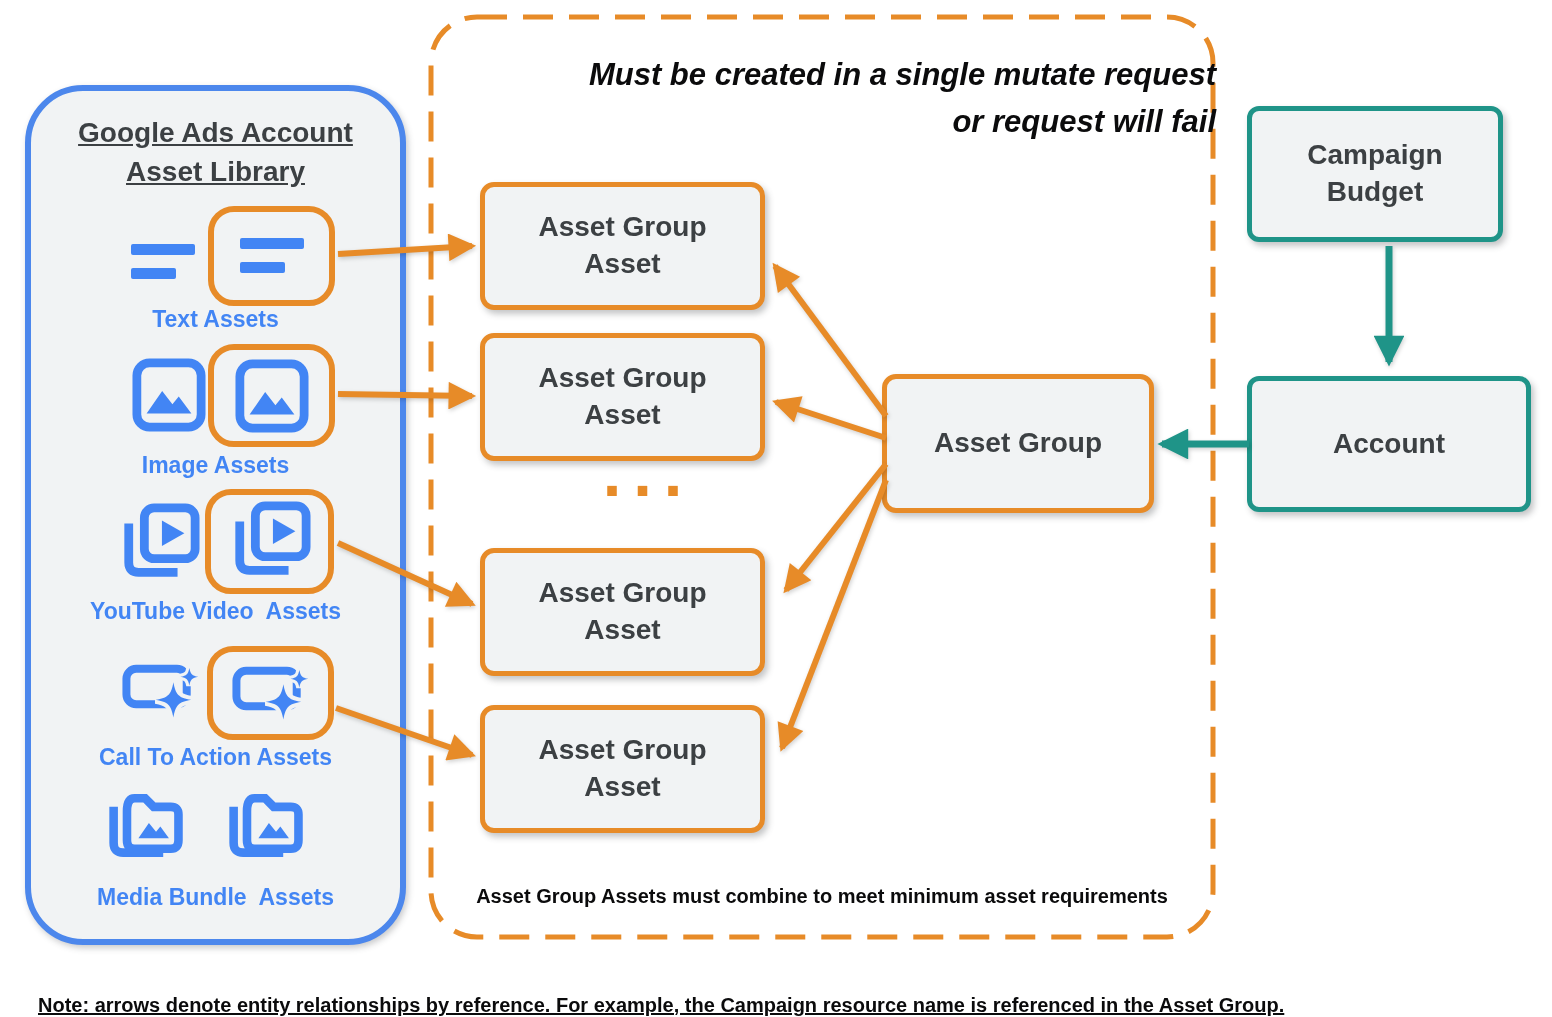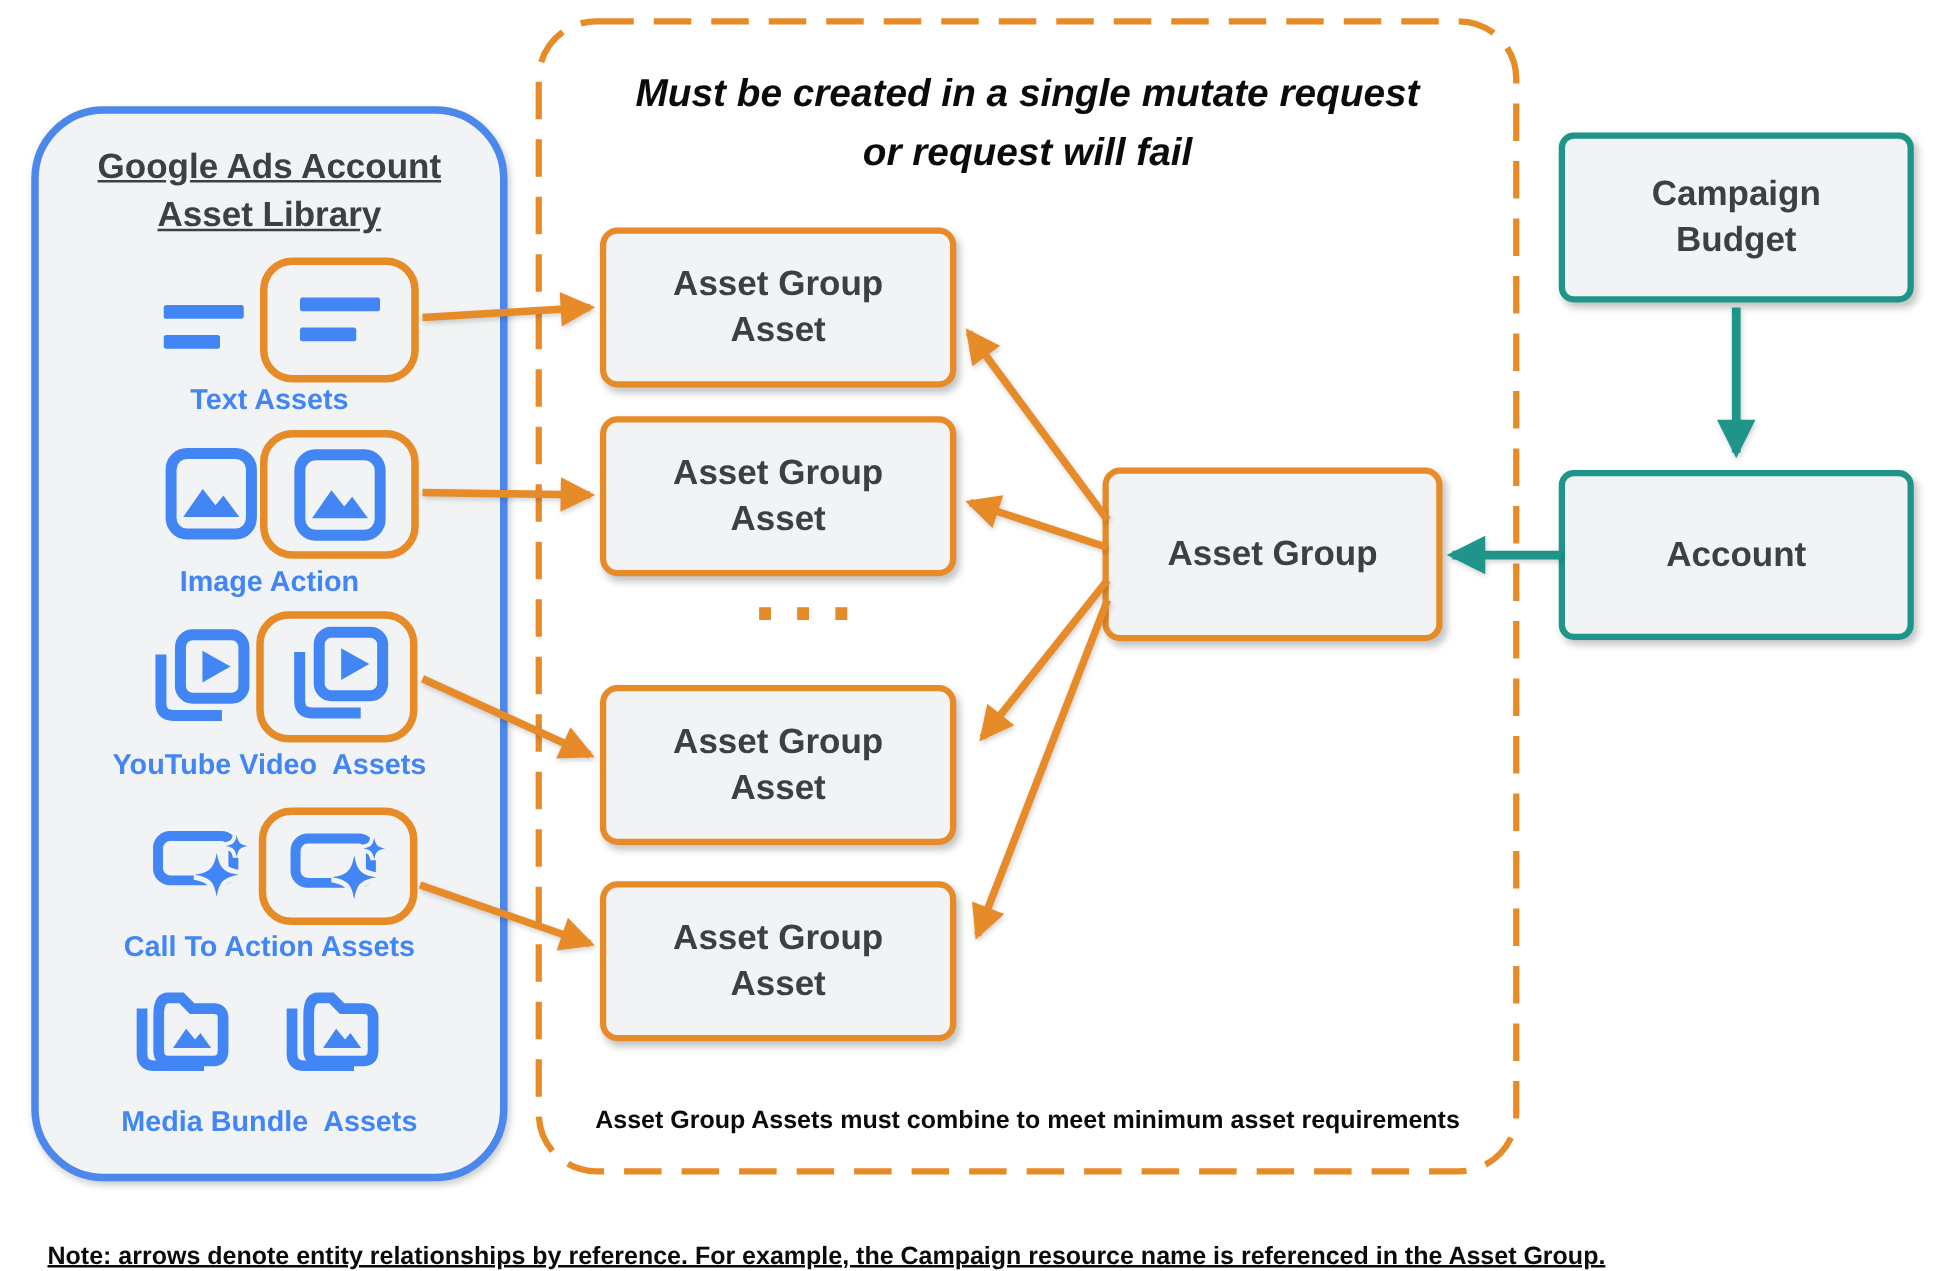--- a/index.html
+++ b/index.html
@@ -34,21 +34,21 @@
     border:6px solid var(--orange); border-radius:26px;
     display:flex; align-items:center; justify-content:center;
     background:var(--panel-bg);
   }
   .icon{display:block;}
 
   
   .mutate-box{ left:428px; top:14px; width:788px; height:926px; }
   .mutate-box svg.frame{position:absolute; inset:0;}
   .mutate-title{
-    position:absolute; top:38px; left:0; width:100%; text-align:center;
+    position:absolute; top:38px; left:0; width:100%; text-align:right;
     font-size:31px; font-weight:bold; font-style:italic;
     color:var(--text-black); line-height:1.5;
   }
   .mutate-caption{
     position:absolute; bottom:32px; left:0; width:100%; text-align:center;
     font-size:20px; font-weight:bold; color:var(--text-black);
   }
 
   
   .node{
@@ -106,21 +106,21 @@
   <svg class="abs icon" style="left:132px;top:358px" width="74" height="74" viewBox="0 0 76 76">
     <rect x="5" y="5" width="66" height="66" rx="13" style="fill:none;stroke:var(--blue);stroke-width:9"></rect>
     <path d="M15 57 L31 34 L41.5 47.5 L48 39.5 L61 57 Z" style="fill:var(--blue)"></path>
   </svg>
   <div class="abs highlight" style="left:208px;top:344px;width:127px;height:103px">
     <svg class="icon" width="74" height="74" viewBox="0 0 76 76">
       <rect x="5" y="5" width="66" height="66" rx="13" style="fill:none;stroke:var(--blue);stroke-width:9"></rect>
       <path d="M15 57 L31 34 L41.5 47.5 L48 39.5 L61 57 Z" style="fill:var(--blue)"></path>
     </svg>
   </div>
-  <div class="abs lib-label" style="top:452px">Image Action</div>
+  <div class="abs lib-label" style="top:452px">Image Assets</div>
 
   <svg class="abs icon" style="left:118px;top:503px" width="82" height="82" viewBox="0 0 84 84">
     <path d="M11 21 V61 Q11 71 21 71 H61" style="fill:none;stroke:var(--blue);stroke-width:9"></path>
     <rect x="27" y="5" width="52" height="52" rx="10" style="fill:none;stroke:var(--blue);stroke-width:9"></rect>
     <path d="M45 18 L68 31 L45 44 Z" style="fill:var(--blue)"></path>
   </svg>
   <div class="abs highlight" style="left:205px;top:489px;width:129px;height:105px">
     <svg class="icon" width="82" height="82" viewBox="0 0 84 84">
       <path d="M11 21 V61 Q11 71 21 71 H61" style="fill:none;stroke:var(--blue);stroke-width:9"></path>
       <rect x="27" y="5" width="52" height="52" rx="10" style="fill:none;stroke:var(--blue);stroke-width:9"></rect>
@@ -171,21 +171,21 @@
   </div>
 
   <div class="abs node orange aga" style="top:182px">Asset Group Asset</div>
   <div class="abs node orange aga" style="top:333px">Asset Group Asset</div>
   <div class="abs dots">...</div>
   <div class="abs node orange aga" style="top:548px">Asset Group Asset</div>
   <div class="abs node orange aga" style="top:705px">Asset Group Asset</div>
 
   <div class="abs node orange" style="left:882px;top:374px;width:272px;height:139px">Asset Group</div>
 
-  <div class="abs node teal" style="left:1247px;top:106px;width:284px;height:136px">
+  <div class="abs node teal" style="left:1247px;top:106px;width:256px;height:136px">
     <span style="display:inline-block;max-width:175px">Campaign Budget</span>
   </div>
   <div class="abs node teal" style="left:1247px;top:376px;width:284px;height:136px">Account</div>
 
   <svg id="arrows" width="1552" height="1017" viewBox="0 0 1552 1017">
     <defs>
       <marker id="ah-o" viewBox="0 0 10 10" refX="8.5" refY="5" markerWidth="5" markerHeight="4.6" orient="auto-start-reverse">
         <path d="M0,0 L10,5 L0,10 Z" class="mo"></path>
       </marker>
       <marker id="ah-t" viewBox="0 0 10 10" refX="8.5" refY="5" markerWidth="4.6" markerHeight="4.4" orient="auto-start-reverse">

